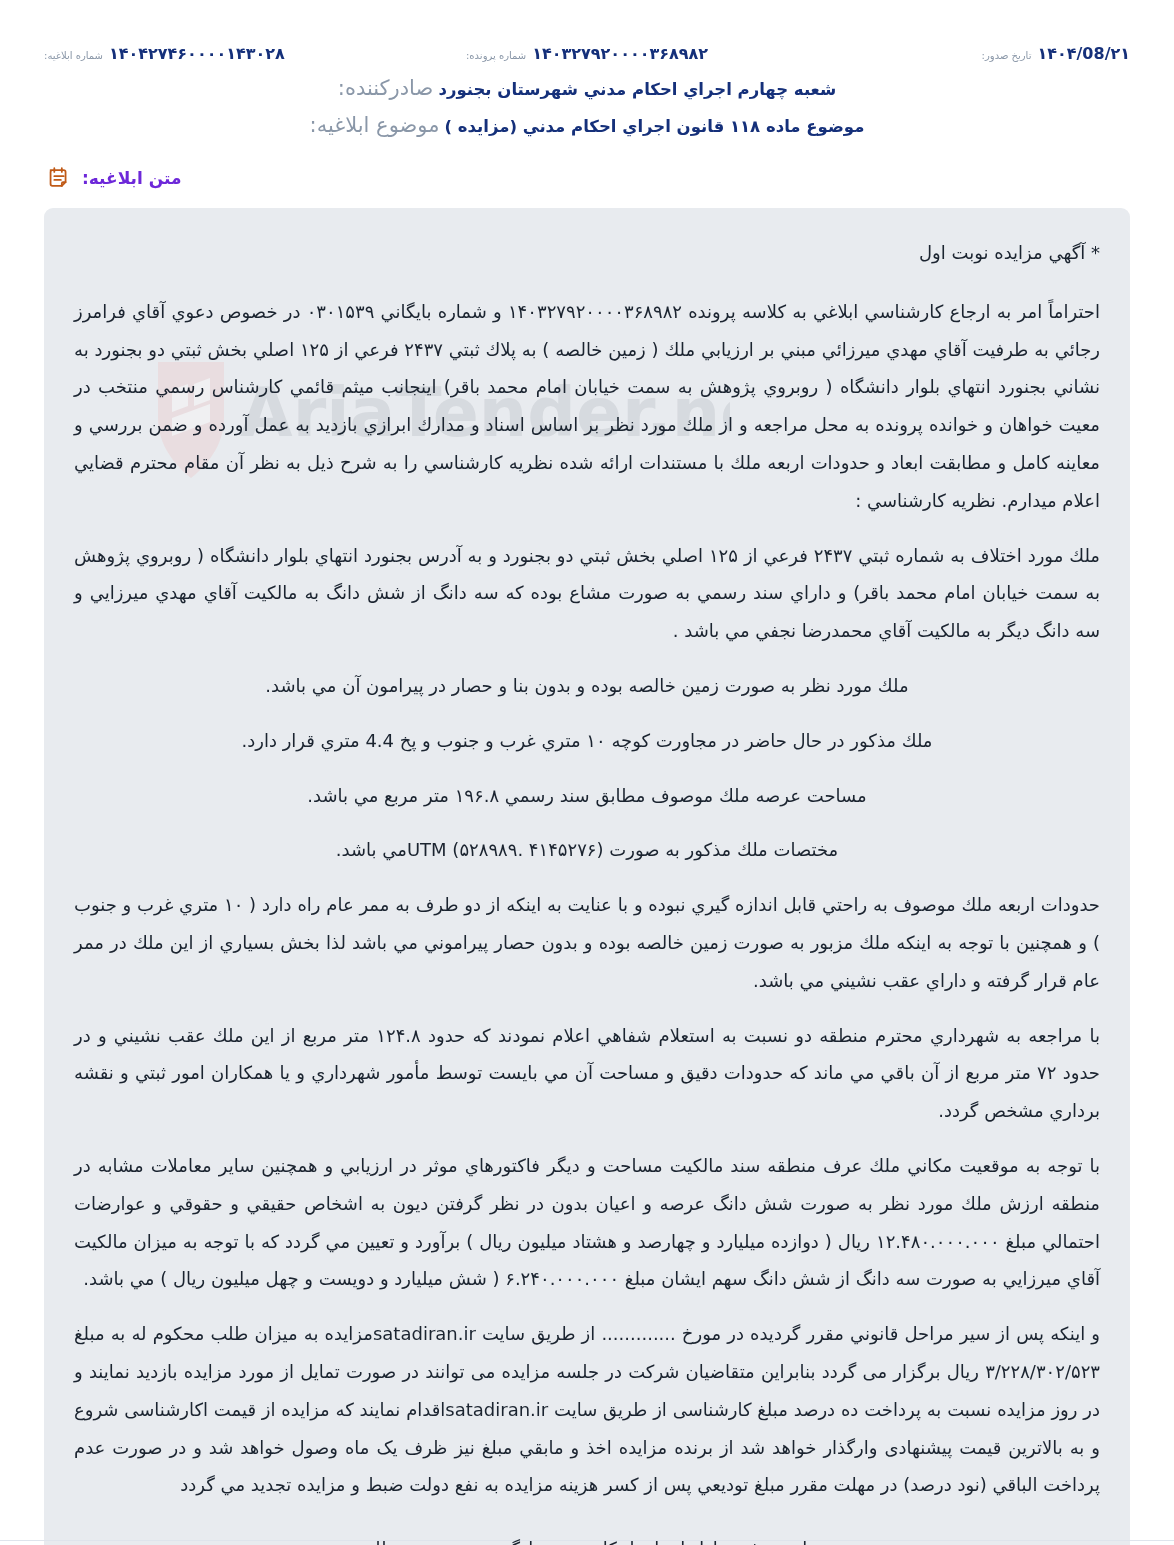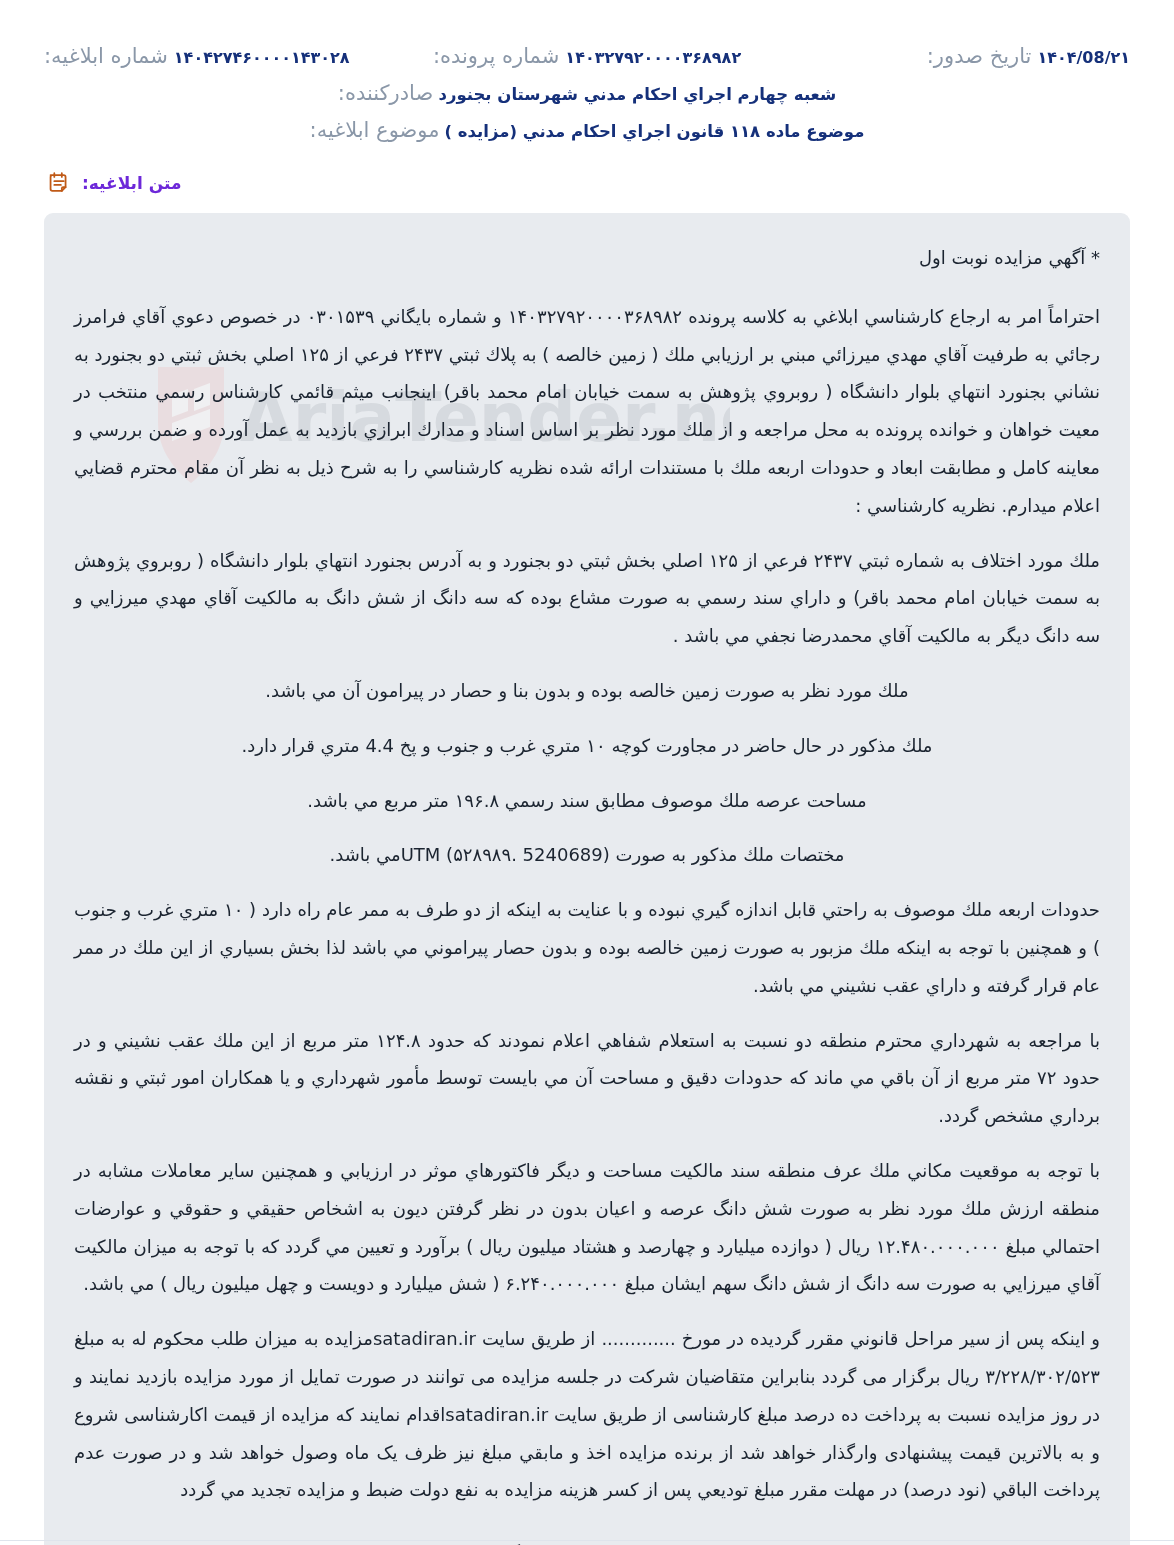--- a/index.html
+++ b/index.html
@@ -36,21 +36,21 @@
     align-items: baseline;
     gap: 6px;
     white-space: nowrap;
   }
   .meta-cell.c1 { width: 33%; justify-content: flex-start; }
   .meta-cell.c2 { width: 34%; justify-content: center; }
   .meta-cell.c3 { width: 33%; justify-content: flex-end; }
 
   .meta-label {
     color: #8a97a8;
-    font-size: 21px;
+    font-size: 10px;
     font-weight: normal;
   }
   .meta-value {
     color: #15307a;
     font-size: 16px;
     font-weight: bold;
     letter-spacing: 0.2px;
   }
 
   .meta-line {
@@ -185,21 +185,21 @@
       </svg>
     </div>
 
     <div class="body-text">
       <p class="p first">*  آگهي مزایده نوبت اول</p>
       <p class="p">احتراماً امر به ارجاع کارشناسي ابلاغي به کلاسه پرونده ۱۴۰۳۲۷۹۲۰۰۰۰۳۶۸۹۸۲ و شماره بایگاني ۰۳۰۱۵۳۹ در خصوص دعوي آقاي فرامرز رجائي به طرفیت آقاي مهدي میرزائي مبني بر ارزیابي ملك ( زمین خالصه ) به پلاك ثبتي ۲۴۳۷ فرعي از ۱۲۵ اصلي بخش ثبتي دو بجنورد به نشاني بجنورد  انتهاي بلوار دانشگاه ( روبروي پژوهش به سمت خیابان امام محمد باقر)  اینجانب میثم قائمي کارشناس رسمي منتخب در معیت خواهان و خوانده پرونده به محل مراجعه و از ملك مورد نظر بر اساس اسناد و مدارك ابرازي بازدید به عمل آورده و ضمن بررسي و معاینه کامل و مطابقت ابعاد و حدودات اربعه ملك با مستندات ارائه شده نظریه کارشناسي را به شرح ذیل به نظر آن مقام محترم قضایي اعلام میدارم.    نظریه کارشناسي :</p>
       <p class="p">ملك مورد اختلاف به شماره ثبتي ۲۴۳۷ فرعي از ۱۲۵ اصلي بخش ثبتي دو بجنورد و به آدرس بجنورد  انتهاي بلوار دانشگاه ( روبروي پژوهش به سمت خیابان امام محمد باقر) و داراي سند رسمي به صورت مشاع بوده که سه دانگ از شش دانگ به مالکیت آقاي مهدي میرزایي و سه دانگ دیگر به مالکیت آقاي محمدرضا نجفي مي باشد .</p>
       <p class="p center">ملك مورد نظر به صورت زمین خالصه بوده و بدون بنا و حصار در پیرامون آن مي باشد.</p>
       <p class="p center">ملك مذکور در حال حاضر در مجاورت کوچه ۱۰ متري غرب و جنوب و پخ 4.4 متري قرار دارد.</p>
       <p class="p center">مساحت عرصه ملك موصوف مطابق سند رسمي ۱۹۶.۸ متر مربع مي باشد.</p>
-      <p class="p center">مختصات ملك مذکور به صورت (5240689 .۵۲۸۹۸۹)  UTMمي باشد.</p>
+      <p class="p center">مختصات ملك مذکور به صورت (۴۱۴۵۲۷۶ .۵۲۸۹۸۹)  UTMمي باشد.</p>
       <p class="p">حدودات اربعه ملك موصوف به راحتي قابل اندازه گیري نبوده و با عنایت به اینکه از دو طرف به ممر عام راه دارد ( ۱۰ متري غرب و جنوب ) و همچنین با توجه به اینکه ملك مزبور به صورت زمین خالصه بوده و بدون حصار پیراموني مي باشد  لذا بخش بسیاري از این ملك در ممر عام قرار گرفته و داراي عقب نشیني مي باشد.</p>
       <p class="p">با مراجعه به شهرداري محترم منطقه دو نسبت به استعلام شفاهي  اعلام نمودند که حدود ۱۲۴.۸ متر مربع از این ملك عقب نشیني و در حدود ۷۲ متر مربع از آن باقي مي ماند که حدودات دقیق و مساحت آن مي بایست توسط مأمور شهرداري و یا همکاران امور ثبتي و نقشه برداري مشخص گردد.</p>
       <p class="p">با توجه به موقعیت مکاني ملك  عرف منطقه  سند مالکیت  مساحت و دیگر فاکتورهاي موثر در ارزیابي و همچنین سایر معاملات مشابه در منطقه ارزش ملك مورد نظر به صورت شش دانگ عرصه و اعیان بدون در نظر گرفتن دیون به اشخاص حقیقي و حقوقي و عوارضات احتمالي مبلغ ۱۲.۴۸۰.۰۰۰.۰۰۰ ریال ( دوازده میلیارد و چهارصد و هشتاد میلیون ریال ) برآورد و تعیین مي گردد که با توجه به میزان مالکیت آقاي میرزایي به صورت سه دانگ از شش دانگ سهم ایشان مبلغ ۶.۲۴۰.۰۰۰.۰۰۰ ( شش میلیارد و دویست و چهل میلیون ریال ) مي باشد.</p>
       <p class="p">و اینکه پس از سیر مراحل قانوني مقرر گردیده  در مورخ ............. از طریق سایت satadiran.irمزایده به میزان طلب محکوم له به مبلغ ۳/۲۲۸/۳۰۲/۵۲۳ ریال  برگزار می گردد بنابراین متقاضیان شرکت در جلسه مزایده می توانند در صورت تمایل از مورد مزایده بازدید نمایند و در روز مزایده نسبت به پرداخت  ده درصد مبلغ کارشناسی از طریق سایت satadiran.irاقدام نمایند که مزایده از قیمت اکارشناسی شروع و به بالاترین قیمت پیشنهادی وارگذار خواهد شد  از برنده مزایده اخذ و مابقي مبلغ نیز ظرف یک ماه وصول خواهد شد و در صورت عدم پرداخت الباقي (نود درصد) در مهلت مقرر مبلغ تودیعي پس از کسر هزینه مزایده به نفع دولت ضبط و مزایده تجدید مي گردد</p>
       <p class="p sig">دادورز شعبه اول اجراي احکام مدني دادگستري بجنورد عطارد</p>
     </div>
   </div>
 
   <div class="footer-rule"></div>
 </div>

